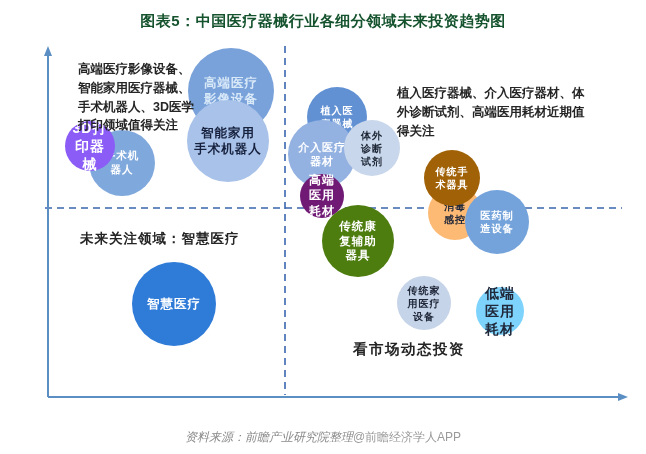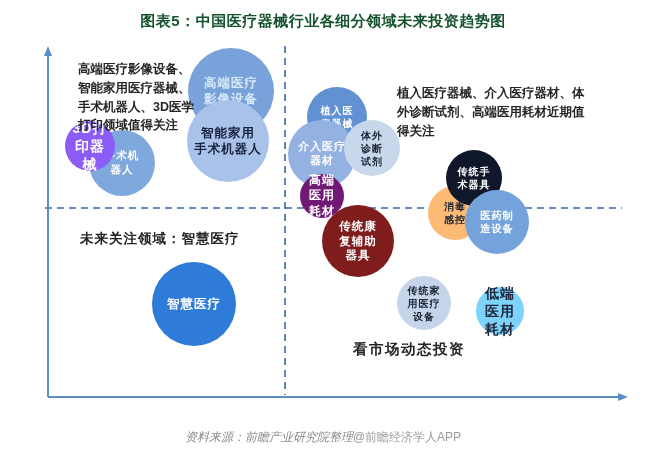--- a/index.html
+++ b/index.html
@@ -64,38 +64,38 @@
 器人</div>
       <div class="bubble" style="left: 65px; top: 121px; height: 50px; width: 50px; background: #8b5cf6; color: rgb(255, 255, 255); font-size: 14px;">3D打
 印器
 械</div>
       <div class="bubble" style="left: 188px; top: 48px; height: 86px; width: 86px; background: rgb(122, 162, 218); color: rgb(216, 233, 248); font-size: 12.5px;">高端医疗
 影像设备</div>
       <div class="bubble" style="left: 187px; top: 100px; height: 82px; width: 82px; background: rgb(169, 194, 233); color: rgb(22, 33, 62); font-size: 12.5px;">智能家用
 手术机器人</div>
       <div class="bubble" style="left: 307px; top: 87px; height: 60px; width: 60px; background: rgb(97, 145, 211); color: rgb(255, 255, 255); font-size: 10px;">植入医
 疗器械</div>
-      <div class="bubble" style="left: 288px; top: 120px; height: 68px; width: 68px; background: rgb(147, 177, 225); color: rgb(255, 255, 255); font-size: 10.88px; font-family: Liberation Mono, monospace;">介入医疗
+      <div class="bubble" style="left: 288px; top: 120px; height: 68px; width: 68px; background: rgb(147, 177, 225); color: rgb(255, 255, 255); font-size: 10.88px;">介入医疗
 器材</div>
       <div class="bubble" style="left: 344px; top: 120px; height: 56px; width: 56px; background: rgb(201, 215, 236); color: rgb(26, 36, 51); font-size: 10px;">体外
 诊断
 试剂</div>
       <div class="bubble" style="left: 300px; top: 174px; height: 44px; width: 44px; background: #701a75; color: rgb(255, 255, 255); font-size: 12px;">高端
 医用
 耗材</div>
-      <div class="bubble" style="left: 322px; top: 205px; height: 72px; width: 72px; background: #7f1d1d; color: rgb(255, 255, 255); font-size: 11.52px;">传统康
+      <div class="bubble" style="left: 322px; top: 205px; height: 72px; width: 72px; background: #4d7c0f; color: rgb(255, 255, 255); font-size: 11.52px;">传统康
 复辅助
 器具</div>
       <div class="bubble" style="left: 428px; top: 186px; height: 54px; width: 54px; background: #fdba74; color: rgb(32, 40, 58); font-size: 10px;">消毒
 感控</div>
-      <div class="bubble" style="left: 446px; top: 150px; height: 56px; width: 56px; background: #0f172a; color: rgb(255, 255, 255); font-size: 10px;">传统手
+      <div class="bubble" style="left: 424px; top: 150px; height: 56px; width: 56px; background: #a16207; color: rgb(255, 255, 255); font-size: 10px;">传统手
 术器具</div>
       <div class="bubble" style="left: 465px; top: 190px; height: 64px; width: 64px; background: rgb(116, 163, 219); color: rgb(255, 255, 255); font-size: 10.24px;">医药制
 造设备</div>
-      <div class="bubble" style="left: 152px; top: 262px; height: 84px; width: 84px; background: rgb(47, 123, 216); color: rgb(255, 255, 255); font-size: 12.5px;">智慧医疗</div>
+      <div class="bubble" style="left: 132px; top: 262px; height: 84px; width: 84px; background: rgb(47, 123, 216); color: rgb(255, 255, 255); font-size: 12.5px;">智慧医疗</div>
       <div class="bubble" style="left: 397px; top: 276px; height: 54px; width: 54px; background: rgb(198, 212, 233); color: rgb(32, 40, 58); font-size: 10px;">传统家
 用医疗
 设备</div>
       <div class="bubble" style="left: 476px; top: 287px; height: 48px; width: 48px; background: #7dd3fc; color: rgb(32, 40, 58); font-size: 14px;">低端
 医用
 耗材</div>
     </div>
 
   <div class="note note-top-left">高端医疗影像设备、
 智能家用医疗器械、

